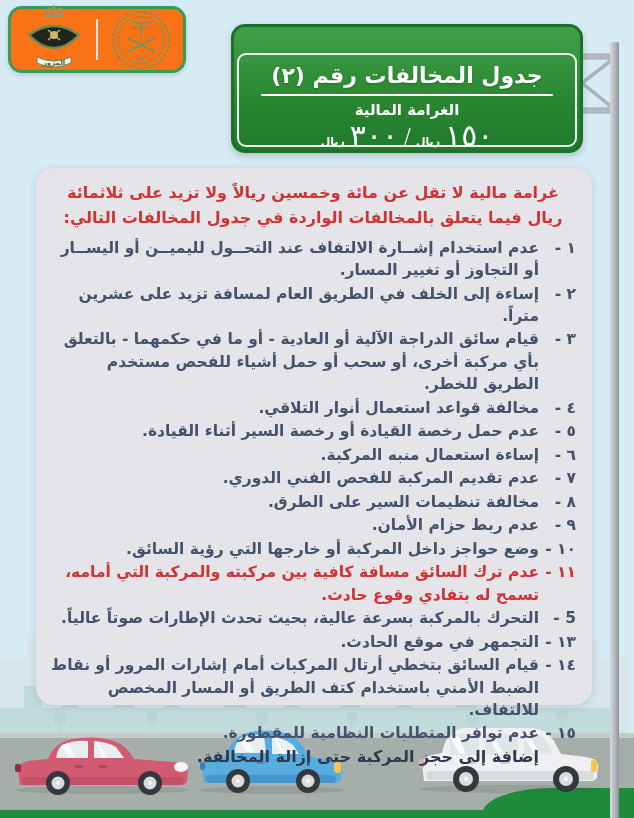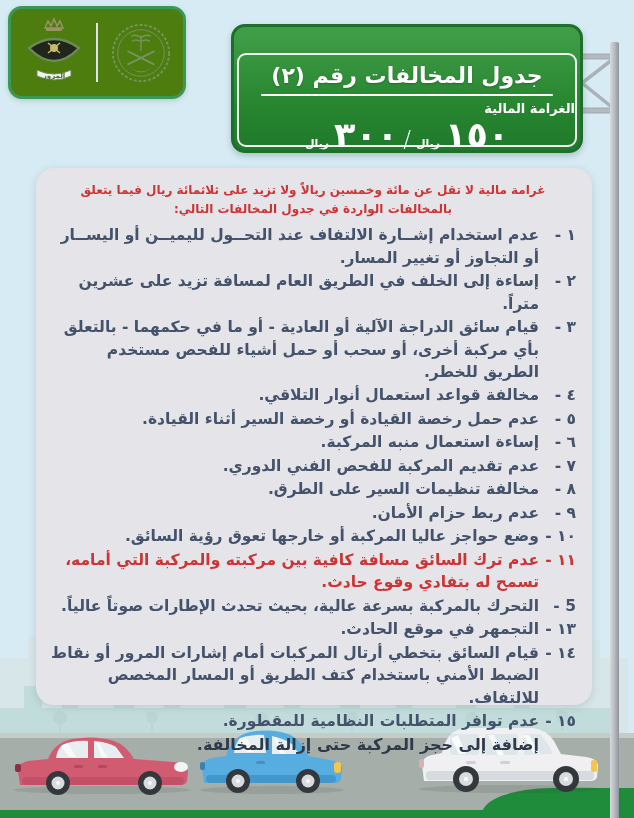--- a/index.html
+++ b/index.html
@@ -27,37 +27,37 @@
   
   .sign{position:absolute;left:231px;top:24px;width:352px;height:129px;box-sizing:border-box;
     background:linear-gradient(180deg,#3f9d48 5%,#27842f 65%,var(--sign_green_bottom,#1f7b2b));
     border:3px solid var(--sign_border,#1d6f2c);border-radius:14px;z-index:8;
     box-shadow:0 3px 6px rgba(40,70,50,.25);}
   .sign-inner{position:absolute;inset:3px;border:2px solid rgba(255,255,255,.92);
     border-radius:9px;padding-top:7px;box-sizing:border-box;margin-top:23px;}
   .sign-title{direction:rtl;text-align:center;color:#fff;font-weight:bold;font-size:22px;
     line-height:1.25;text-shadow:0 1px 2px rgba(0,0,0,.22);}
   .sign-divider{width:87%;height:2px;background:#fff;margin:4px auto 5px;border-radius:1px;}
-  .fine-label{direction:rtl;color:#fff;font-weight:bold;font-size:13px;}
+  .fine-label{direction:rtl;text-align:center;color:#fff;font-weight:bold;font-size:15px;}
   .fine-row{direction:ltr;display:flex;justify-content:center;align-items:flex-end;gap:5px;
     color:#fff;margin-top:2px;}
-  .fine-row .amt{font-size:35px;font-weight:bold;line-height:1;letter-spacing:1px;}
+  .fine-row .amt{font-size:30px;font-weight:normal;line-height:1;letter-spacing:1px;}
   .fine-row .cur{font-size:11px;font-weight:bold;padding-bottom:3px;}
   .fine-row .sep{font-size:23px;font-weight:300;line-height:1;padding-bottom:2px;}
   
-  .logo-box{position:absolute;left:8px;top:6px;width:178px;height:93px;box-sizing:border-box;
-    background:#4d7c0f;border:3px solid var(--logo_border,#3a9a55);border-radius:14px;z-index:8;
+  .logo-box{position:absolute;left:8px;top:6px;width:178px;height:67px;box-sizing:border-box;
+    background:#f97316;border:3px solid var(--logo_border,#3a9a55);border-radius:14px;z-index:8;
     display:flex;align-items:center;justify-content:space-evenly;
     box-shadow:0 2px 5px rgba(40,70,50,.18);}
   .logo-divider{width:2px;height:68%;background:#dfe5e7;}
   
   .panel{position:absolute;left:36px;top:168px;width:556px;height:537px;box-sizing:border-box;
     background:var(--panel_bg,#e4e4e9);border-radius:18px;z-index:7;direction:rtl;
     padding:13px 16px 10px 14px;box-shadow:0 2px 8px rgba(60,80,90,.18);}
-  .intro{color:var(--accent_red,#cf3434);font-weight:bold;font-size:12px;line-height:1.55;
+  .intro{color:var(--accent_red,#cf3434);font-weight:bold;font-size:16px;line-height:1.55;
     text-align:center;margin:0 0 6px 0;}
   .violations{list-style:none;margin:0;padding:0;}
   .violation{display:flex;align-items:flex-start;color:var(--text_dark,#44536b);
     font-weight:bold;font-size:15.5px;line-height:1.45;margin:1px 0;text-align:right;}
   .violation .num{flex:0 0 37px;white-space:nowrap;}
   .violation .txt{flex:1;}
   .violation.highlight{color:var(--accent_red,#cf3434);}
   .footer-note{color:var(--footer_text,#2e3a4c);font-weight:bold;font-size:16px;
     margin:2px 37px 12px 0;text-align:right;}
 </style>
@@ -227,21 +227,21 @@
       <li class="violation">
           <span class="num">٨ -</span>
           <span class="txt">مخالفة تنظيمات السير على الطرق.</span>
         </li>
       <li class="violation">
           <span class="num">٩ -</span>
           <span class="txt">عدم ربط حزام الأمان.</span>
         </li>
       <li class="violation">
           <span class="num">١٠ -</span>
-          <span class="txt">وضع حواجز عاليا المركبة أو خارجها تعوق رؤية السائق.</span>
+          <span class="txt">وضع حواجز داخل المركبة أو خارجها التي رؤية السائق.</span>
         </li>
       <li class="violation highlight">
           <span class="num">١١ -</span>
           <span class="txt">عدم ترك السائق مسافة كافية بين مركبته والمركبة التي أمامه، تسمح له بتفادي وقوع حادث.</span>
         </li>
       <li class="violation">
           <span class="num">5 -</span>
           <span class="txt">التحرك بالمركبة بسرعة عالية، بحيث تحدث الإطارات صوتاً عالياً.</span>
         </li>
       <li class="violation">

